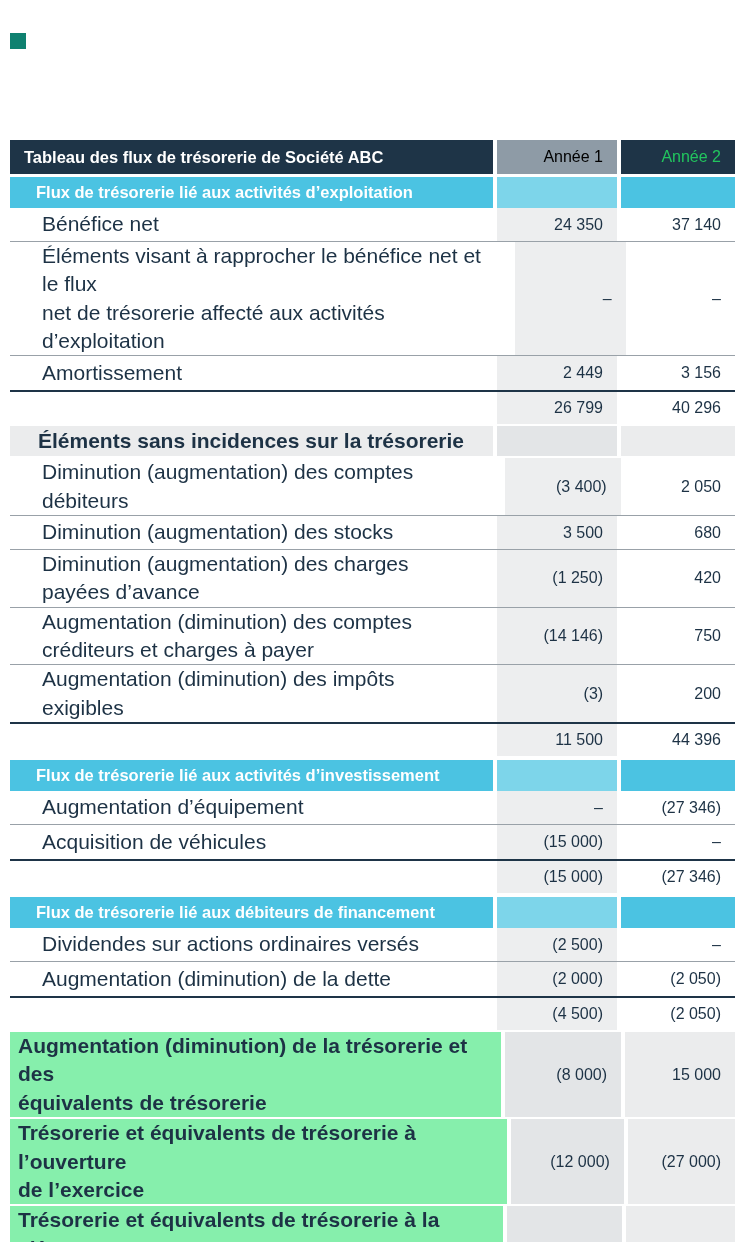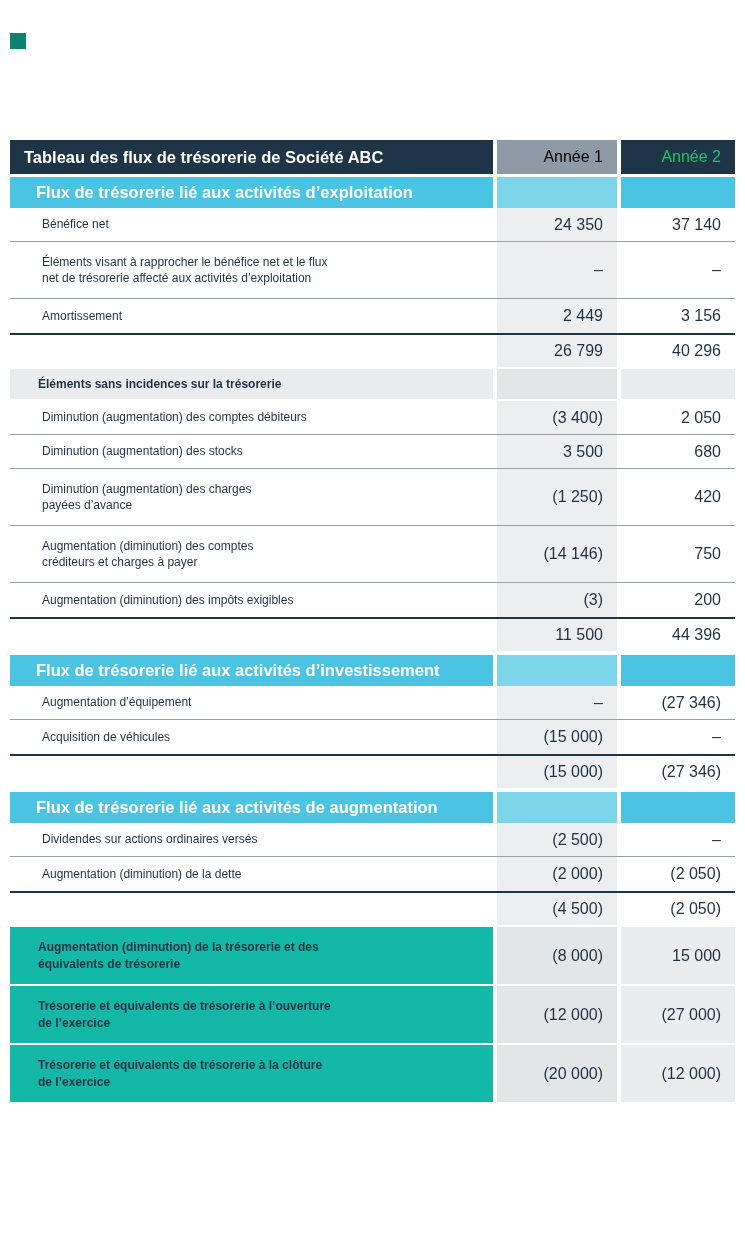--- a/index.html
+++ b/index.html
@@ -20,21 +20,21 @@
     position: absolute;
     left: 10px; top: 140px;
     width: 725px;
     color: #1d3245;
   }
   .row { display: flex; align-items: stretch; }
   .cell { display: flex; align-items: center; }
   .label {
     flex: 1 1 auto;
     padding-left: 32px; padding-right: 12px;
-    font-size: 12px;
+    font-size: 21px;
     white-space: pre-line;
     line-height: 1.35;
   }
   .a1, .a2 {
     justify-content: flex-end;
     padding-right: 14px;
     margin-left: 4px;
     font-size: 16px;
     white-space: nowrap;
   }
@@ -74,21 +74,21 @@
   .row.graysec { min-height: 30px; margin: 2px 0; }
   .row.graysec .label {
     background: #ebeced; font-weight: bold; padding-left: 28px;
   }
   .row.graysec .a1 { background: #e3e5e7; }
   .row.graysec .a2 { background: #ebeced; }
 
   
   .row.grayend { min-height: 57px; margin-top: 2px; }
   .row.grayend .label {
-    background: #14b8a6; font-weight: bold; padding-left: 28px;
+    background: #86efac; font-weight: bold; padding-left: 8px;
   }
   .row.grayend .a1 { background: #e3e5e7; }
   .row.grayend .a2 { background: #ebeced; }
 </style>
 </head>
 <body>
 
 <div class="corner-marker"></div>
 
 <div class="fluxtable">
@@ -192,21 +192,21 @@
     <div class="cell a2">–</div>
   </div>
 
   <div class="row data subtotal">
     <div class="cell label"></div>
     <div class="cell a1">(15 000)</div>
     <div class="cell a2">(27 346)</div>
   </div>
 
   <div class="row cyan gap-above">
-    <div class="cell label">Flux de trésorerie lié aux activités de augmentation</div>
+    <div class="cell label">Flux de trésorerie lié aux débiteurs de financement</div>
     <div class="cell a1"></div>
     <div class="cell a2"></div>
   </div>
 
   <div class="row data sep">
     <div class="cell label">Dividendes sur actions ordinaires versés</div>
     <div class="cell a1">(2 500)</div>
     <div class="cell a2">–</div>
   </div>
 

